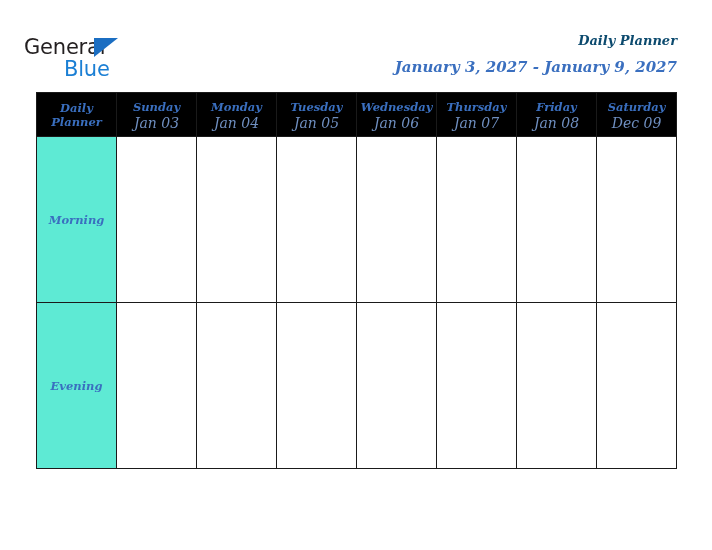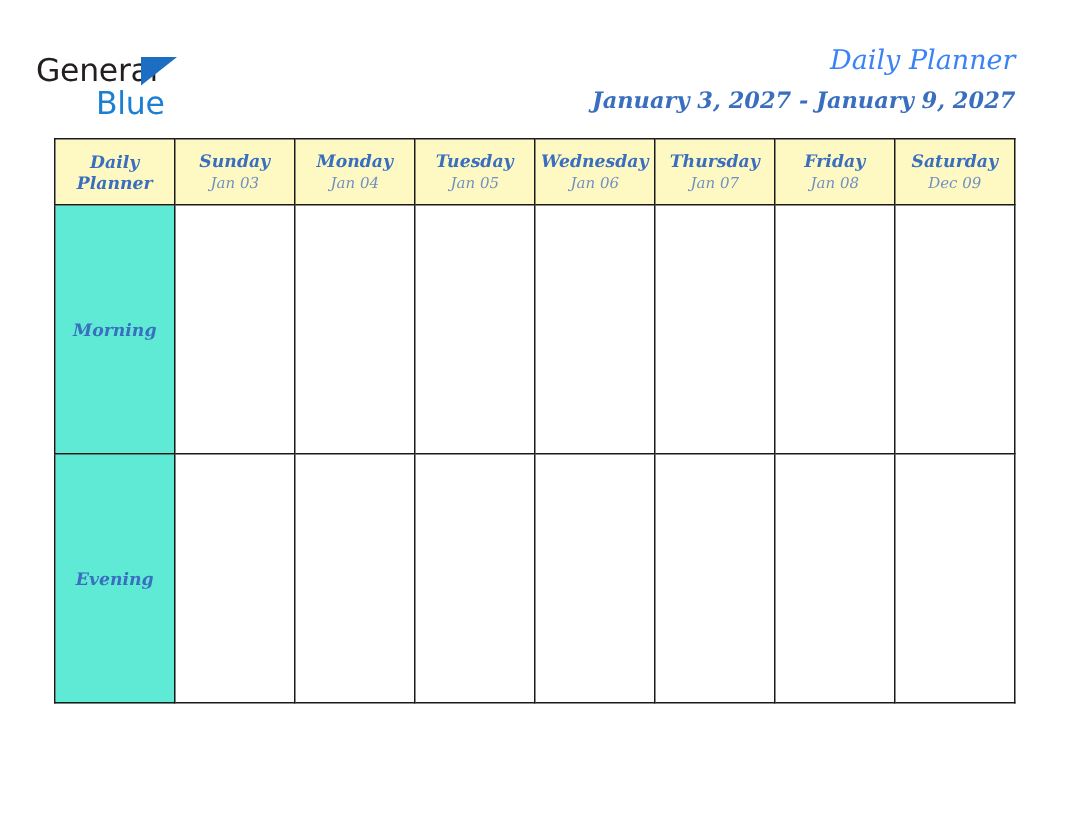--- a/index.html
+++ b/index.html
@@ -69,23 +69,23 @@
   
   #title-block {
     position: absolute;
     right: 35px;
     top: 30px;
     text-align: right;
   }
   #doc-title {
     font-family: "DejaVu Serif", serif;
     font-style: italic;
-    font-weight: normal;
-    font-size: 18px;
-    color: #3b82f6;
+    font-weight: bold;
+    font-size: 13px;
+    color: #0c4a6e;
     line-height: 22px;
     white-space: nowrap;
   }
   #doc-daterange {
     font-family: "DejaVu Serif", serif;
     font-style: italic;
     font-weight: bold;
     font-size: 15px;
     color: #3a6fbf;
     line-height: 22px;
@@ -106,21 +106,21 @@
   #planner-table td,
   #planner-table th {
     border: 1px solid #1a1a1a;
     padding: 0;
     margin: 0;
   }
 
   
   #planner-table thead th {
     height: 43px;
-    background: #fef9c3;
+    background: #000000;
     text-align: center;
     vertical-align: middle;
   }
   .hdr-corner-line {
     font-family: "DejaVu Serif", serif;
     font-style: italic;
     font-weight: bold;
     font-size: 11.5px;
     color: #3a6fbf;
     line-height: 14px;
@@ -130,21 +130,21 @@
     font-style: italic;
     font-weight: bold;
     font-size: 11.5px;
     color: #3a6fbf;
     line-height: 15px;
   }
   .hdr-date {
     font-family: "DejaVu Serif", serif;
     font-style: italic;
     font-weight: normal;
-    font-size: 10px;
+    font-size: 14px;
     color: #6f8fc0;
     line-height: 14px;
     margin-top: 1px;
   }
 
   
   .row-label-cell {
     width: 80px;
     background: #5eead4;
     text-align: center;

